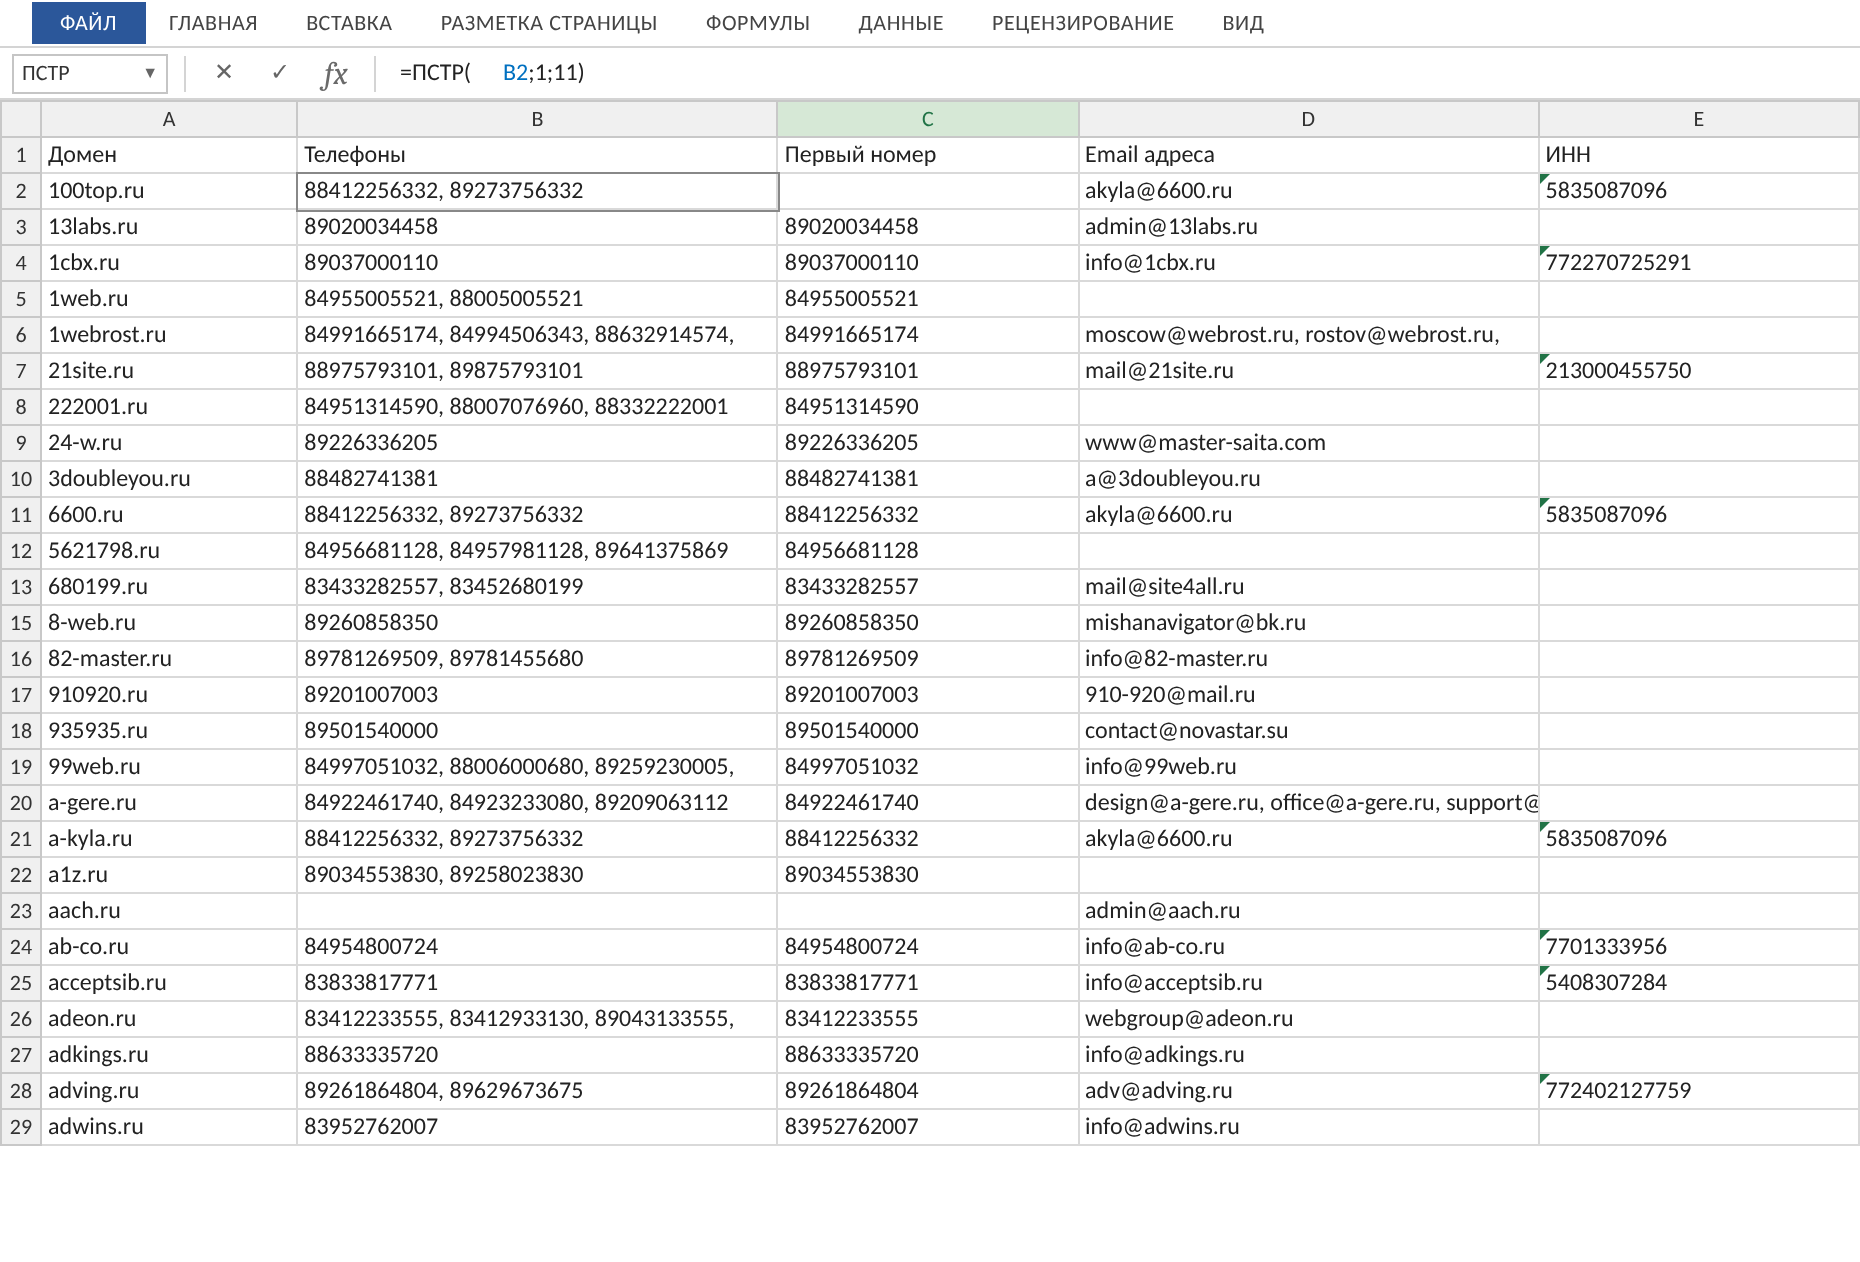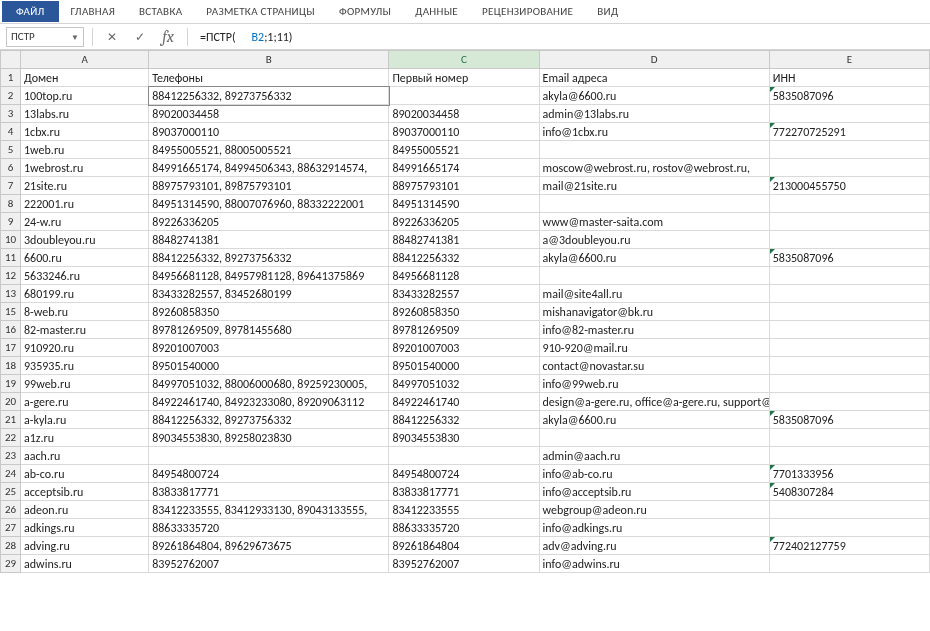--- a/index.html
+++ b/index.html
@@ -1,17 +1,17 @@
 <!DOCTYPE html>
 <html><head>
 <meta charset="utf-8">
 <style>
 * { margin:0; padding:0; box-sizing:border-box; font-family:"Segoe UI","Calibri",Arial,sans-serif; }
 body { background:#fff; font-size:12px; color:#222; overflow:hidden; }
-.ribbon-tabs { display:flex; align-items:center; height:24px; background:#fff; border-bottom:1px solid #d4d4d4; padding-left:2px; }
+.ribbon-tabs { display:flex; align-items:center; height:24px; background:#fff; border-bottom:1px solid #d4d4d4; padding-left:16px; }
 .ribbon-tab { padding:4px 12px; font-size:11px; color:#444; cursor:pointer; letter-spacing:0.3px; }
 .ribbon-tab.file { background:#2b579a; color:#fff; font-weight:400; padding:4px 14px; }
 .fx-row { display:flex; align-items:center; height:26px; border-bottom:1px solid #d4d4d4; padding:0 6px; gap:6px; }
 .name-box { display:flex; align-items:center; justify-content:space-between; width:78px; height:20px; border:1px solid #c5c5c5; padding:0 4px; font-size:11px; color:#333; background:#fff; }
 .name-box .drop { font-size:8px; color:#666; }
 .fx-btn { width:22px; height:20px; display:flex; align-items:center; justify-content:center; color:#666; font-size:12px; }
 .fx-label { font-style:italic; font-family:"Cambria",serif; font-size:16px; color:#6a6a6a; }
 .fx-sep { width:1px; height:18px; background:#d4d4d4; margin:0 2px; }
 .fx-input { flex:1; padding:2px 4px; font-size:12px; color:#222; background:#fff; }
 .fn-name { color:#222; }
@@ -164,21 +164,21 @@
         <tr>
           <th class="rowhead">11</th>
           <td class="cell">6600.ru</td>
           <td class="cell">88412256332, 89273756332</td>
           <td class="cell">88412256332</td>
           <td class="cell">akyla@6600.ru</td>
           <td class="cell"><span class="tri"></span>5835087096</td>
         </tr>
         <tr>
           <th class="rowhead">12</th>
-          <td class="cell">5633246.ru</td>
+          <td class="cell">5621798.ru</td>
           <td class="cell">84956681128, 84957981128, 89641375869</td>
           <td class="cell">84956681128</td>
           <td class="cell"></td>
           <td class="cell"></td>
         </tr>
         <tr>
           <th class="rowhead">13</th>
           <td class="cell">680199.ru</td>
           <td class="cell">83433282557, 83452680199</td>
           <td class="cell">83433282557</td>

